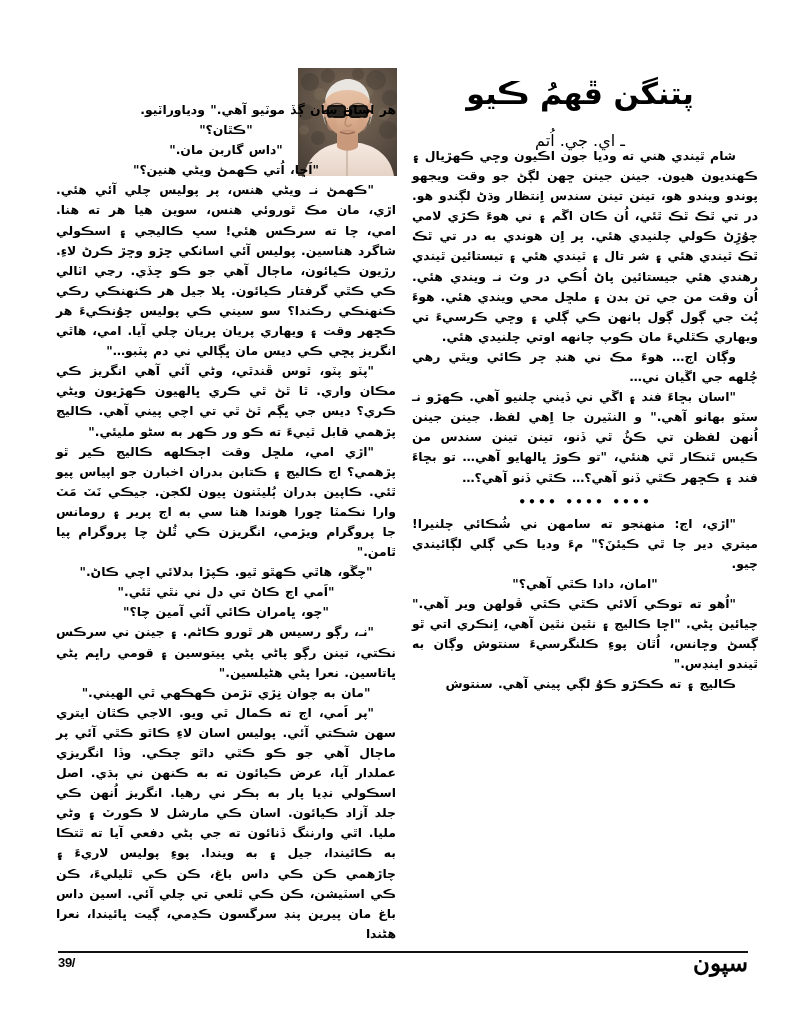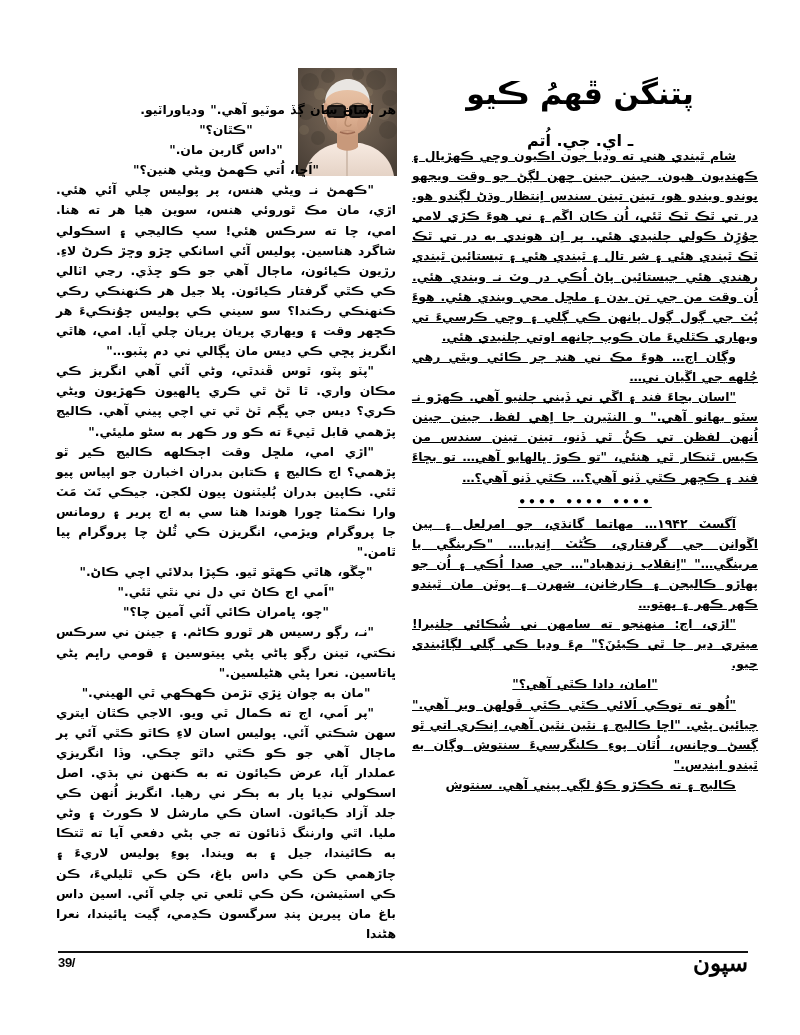--- a/index.html
+++ b/index.html
@@ -36,21 +36,21 @@
   .article-title {
     font-size: 30px;
     font-weight: bold;
     line-height: 1.35;
     letter-spacing: 0.5px;
     margin: 16px;
     white-space: nowrap;
   }
   .article-byline {
     font-size: 16px;
-    font-weight: bold;
+    font-weight: normal;
     margin-top: 12px;
     line-height: 1.3;
   }
 
   
   .photo-frame {
     position: absolute;
     left: 298px;
     top: 68px;
     width: 99px;
@@ -74,21 +74,20 @@
   .col-left {
     left: 56px;
     top: 66px;
     width: 340px;
     margin-top: 34px;
   }
   .col-right {
     left: 412px;
     top: 146px;
     width: 346px;
-    text-decoration: underline;
   }
   .col p {
     margin: 0;
   }
   .col p.indent {
     text-indent: 22px;
   }
   .col p.center {
     text-align: center;
     text-align-last: center;
@@ -232,21 +231,20 @@
     <p class="indent">"نـ، رڳو رسيس هر ٿورو ڪاڻم. ۽ جينن ني سرڪس نڪتي، تينن رڳو پاڻي پڻي پيتوسين ۽ قومي راڀم پڻي ڀاتاسين. نعرا پڻي هڻيلسين."</p>
     <p class="center">"مان به چوان نِڙي تڙمن ڪهڪهي ٿي الهيني."</p>
     <p class="indent">"پر اَمي، اڄ ته ڪمال ٿي ويو. الاجي ڪٿان ايتري سهن شڪتي آئي. پوليس اسان لاءِ ڪاٿو ڪٿي آئي پر ماڄال آهي جو ڪو ڪٿي داٿو چڪي. وڏا انگريزي عملدار آيا، عرض ڪيائون ته به ڪنهن ني ٻڌي. اصل اسڪولي نڊيا پار به ٻڪر ني رهيا. انگريز اُنهن ڪي جلد آزاد ڪيائون. اسان ڪي مارشل لا ڪورٽ ۽ وڻي مليا. اٿي وارننگ ڏنائون ته جي ٻڻي دفعي آيا ته ٿتڪا به ڪائيندا، جيل ۽ به ويندا. پوءِ پوليس لاريءَ ۽ چاڙهمي ڪن ڪي داس باغ، ڪن ڪي ٿليليءَ، ڪن ڪي اسٽيشن، ڪن ڪي ٿلعي تي چلي آئي. اسين داس باغ مان پيرين پنڊ سرگسون ڪڍمي، ڳيت ڀائيندا، نعرا هڻندا</p>
   </div>
 
   <div class="col col-right">
     <p class="indent">شام ٿيندي هني ته وديا جون اڪيون وڇي ڪهڙيال ۽ ڪهنديون هيون. جينن جينن ڇهن لڳڻ جو وقت ويجهو پوندو ويندو هو، تينن تينن سندس اِنتظار وڌڻ لڳندو هو. در تي ٿڪ ٿڪ ٿئي، اُن ڪان اڱم ۽ ني هوءَ ڪڙي لامي چوُڙِڻ ڪولي چلنيدي هئي. پر اِن هوندي به در تي ٿڪ ٿڪ ٿيندي هئي ۽ شر تال ۽ ٿيندي هئي ۽ تيستائين ٿيندي رهندي هئي جيستائين پاڻ اُڪي در وٽ نـ ويندي هئي. اُن وقت من جي تن بدن ۽ ملڇل محي ويندي هئي. هوءَ پُٽ جي ڳول ڳول ٻانهن ڪي ڳلي ۽ وڇي ڪرسيءَ تي ويهاري ڪٿليءَ مان ڪوپ چانهه اوتي چلنيدي هئي.</p>
     <p class="indent">وڳان اڄ… هوءَ مڪ ني هنڊ چر ڪائي ويٿي رهي چُلهه جي اڱيان ني…</p>
     <p class="indent">"اسان بڇاءَ فند ۽ اڱي ني ڏيني چلنيو آهي. ڪهڙو نـ سٽو بهانو آهي." و النٽيرن جا اِهي لفظ. جينن جينن اُنهن لفظن تي ڪڻُ ٿي ڏنو، تينن تينن سندس من ڪيس ٿنڪار ٿي هنئي، "تو ڪوڙ ڀالهايو آهي… تو بڇاءَ فند ۽ ڪڇهر ڪٿي ڏنو آهي؟… ڪٿي ڏنو آهي؟…</p>
     <div class="dots-sep">•••• •••• ••••</div>
-    <p class="indent">آگسٽ ۱۹۴۲… مهاتما گانڌي، جو امرلعل ۽ ٻين اڱوانن جي گرفتاري، ڪُڻٽ اِنڊيا…. "ڪرينگي يا مرينگي…" "اِنقلاب زندهباد"… جي صدا اُڪي ۽ اُن جو پهاڙو ڪاليجن ۽ ڪارخانن، شهرن ۽ ڀوٽن مان ٿيندو ڪهر ڪهر ۽ پهتو…</p>
     <p class="indent">"اڙي، اڄ: منهنجو ته سامهن ني شُڪائي چلنيرا! ميتري دير چا ٿي ڪيئنَ؟" مءَ وديا ڪي ڳلي لڳائيندي چيو.</p>
     <p class="center">"امان، دادا ڪٿي آهي؟"</p>
     <p class="indent">"اُهو ته توڪي اَلائي ڪٿي ڪٿي ڦولهن وير آهي." چيائين پڻي. "اڇا ڪاليج ۽ نٿين نٿين آهي، اِنڪري اتي ٿو ڳسڻ وڇانس، اُٿان پوءِ ڪلنگرسيءَ سنتوش وڳان به ٿيندو اينڊس."</p>
     <p class="indent">ڪاليج ۽ ته ڪڪڙو ڪوُ لڳي پيني آهي. سنتوش</p>
   </div>
 
   <div class="footer-rule"></div>
   <div class="footer-page">39/</div>
   <div class="footer-brand">سپون</div>
 

